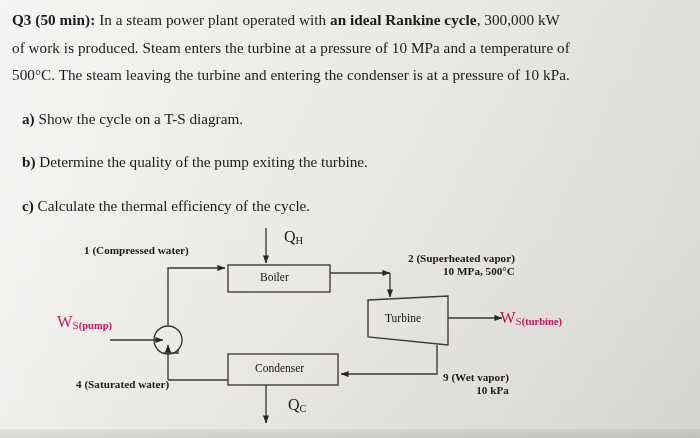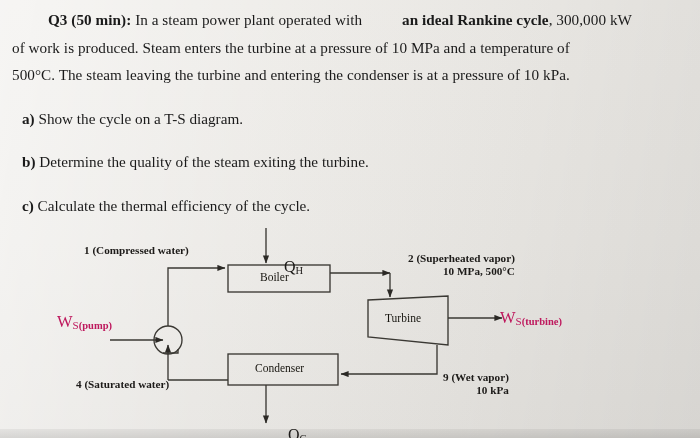--- a/index.html
+++ b/index.html
@@ -37,21 +37,21 @@
     left: 12px;
     top: 6px;
     width: 676px;
   }
   .qline {
     font-size: 15.2px;
     line-height: 27.5px;
     letter-spacing: 0.05px;
     white-space: nowrap;
   }
-  .qline b { font-weight: bold; margin-left: 36px; }
+  .qline b { font-weight: bold; }
   .part {
     font-size: 15.2px;
     line-height: 27.5px;
     white-space: nowrap;
   }
   .part .lab { font-weight: bold; }
   .indent { padding-left: 10px; margin-top: 16px; }
 
   
   #diagram {
@@ -79,21 +79,20 @@
     font-size: 11.5px;
     white-space: nowrap;
     color: #17150f;
   }
   .bigsym {
     position: absolute;
     font-family: "Liberation Serif", serif;
     font-size: 16px;
     white-space: nowrap;
     color: #1c1a18;
-    margin-top: 30px;
   }
   .bigsym sub {
     font-size: 10.5px;
     vertical-align: baseline;
     position: relative;
     top: 2px;
   }
   .wsym {
     position: absolute;
     font-family: "Liberation Serif", serif;
@@ -126,21 +125,21 @@
 
   <div class="qline">of work is produced. Steam enters the turbine at a pressure of 10 MPa and a temperature of</div>
 
   <div class="qline">500°C. The steam leaving the turbine and entering the condenser is at a pressure of 10 kPa.</div>
 
   <div class="part indent">
     <span class="lab">a)</span><span> Show the cycle on a T-S diagram.</span>
   </div>
 
   <div class="part indent">
-    <span class="lab">b)</span><span> Determine the quality of the steam exiting the turbine.</span>
+    <span class="lab">b)</span><span> Determine the quality of the pump exiting the turbine.</span>
   </div>
 
   <div class="part indent">
     <span class="lab">c)</span><span> Calculate the thermal efficiency of the cycle.</span>
   </div>
 
 </div>
 
 <div id="diagram">
 

